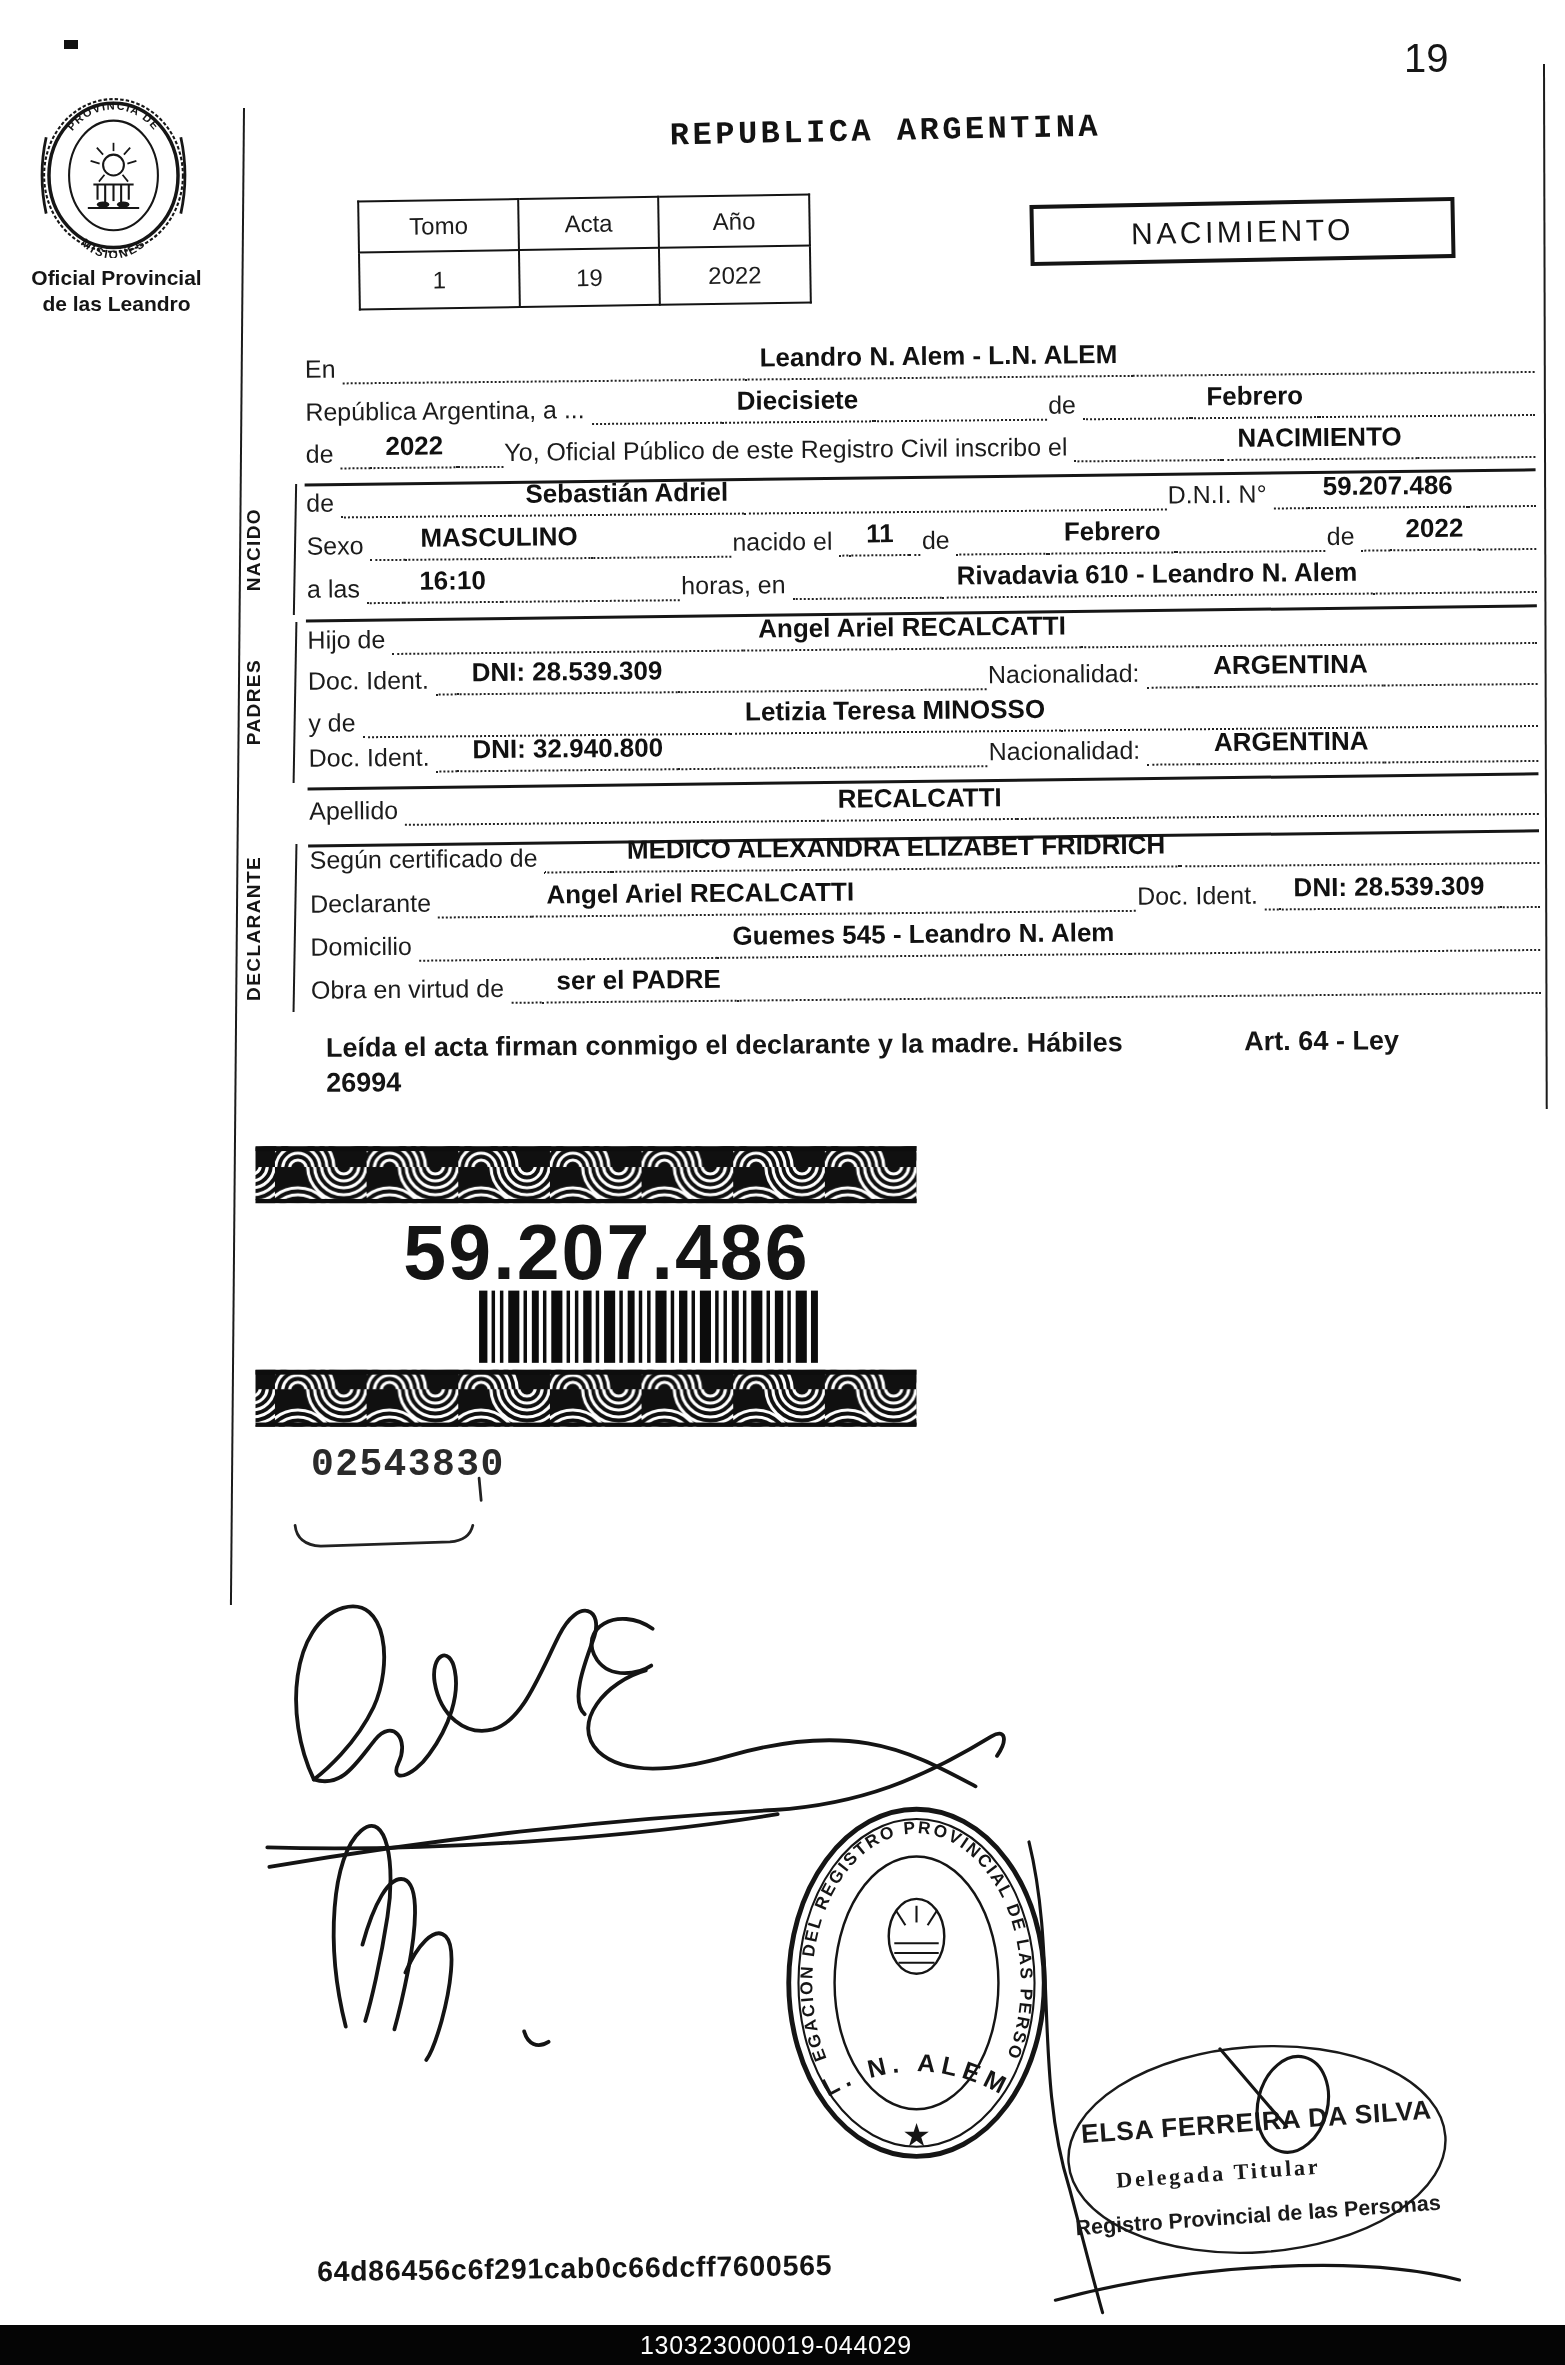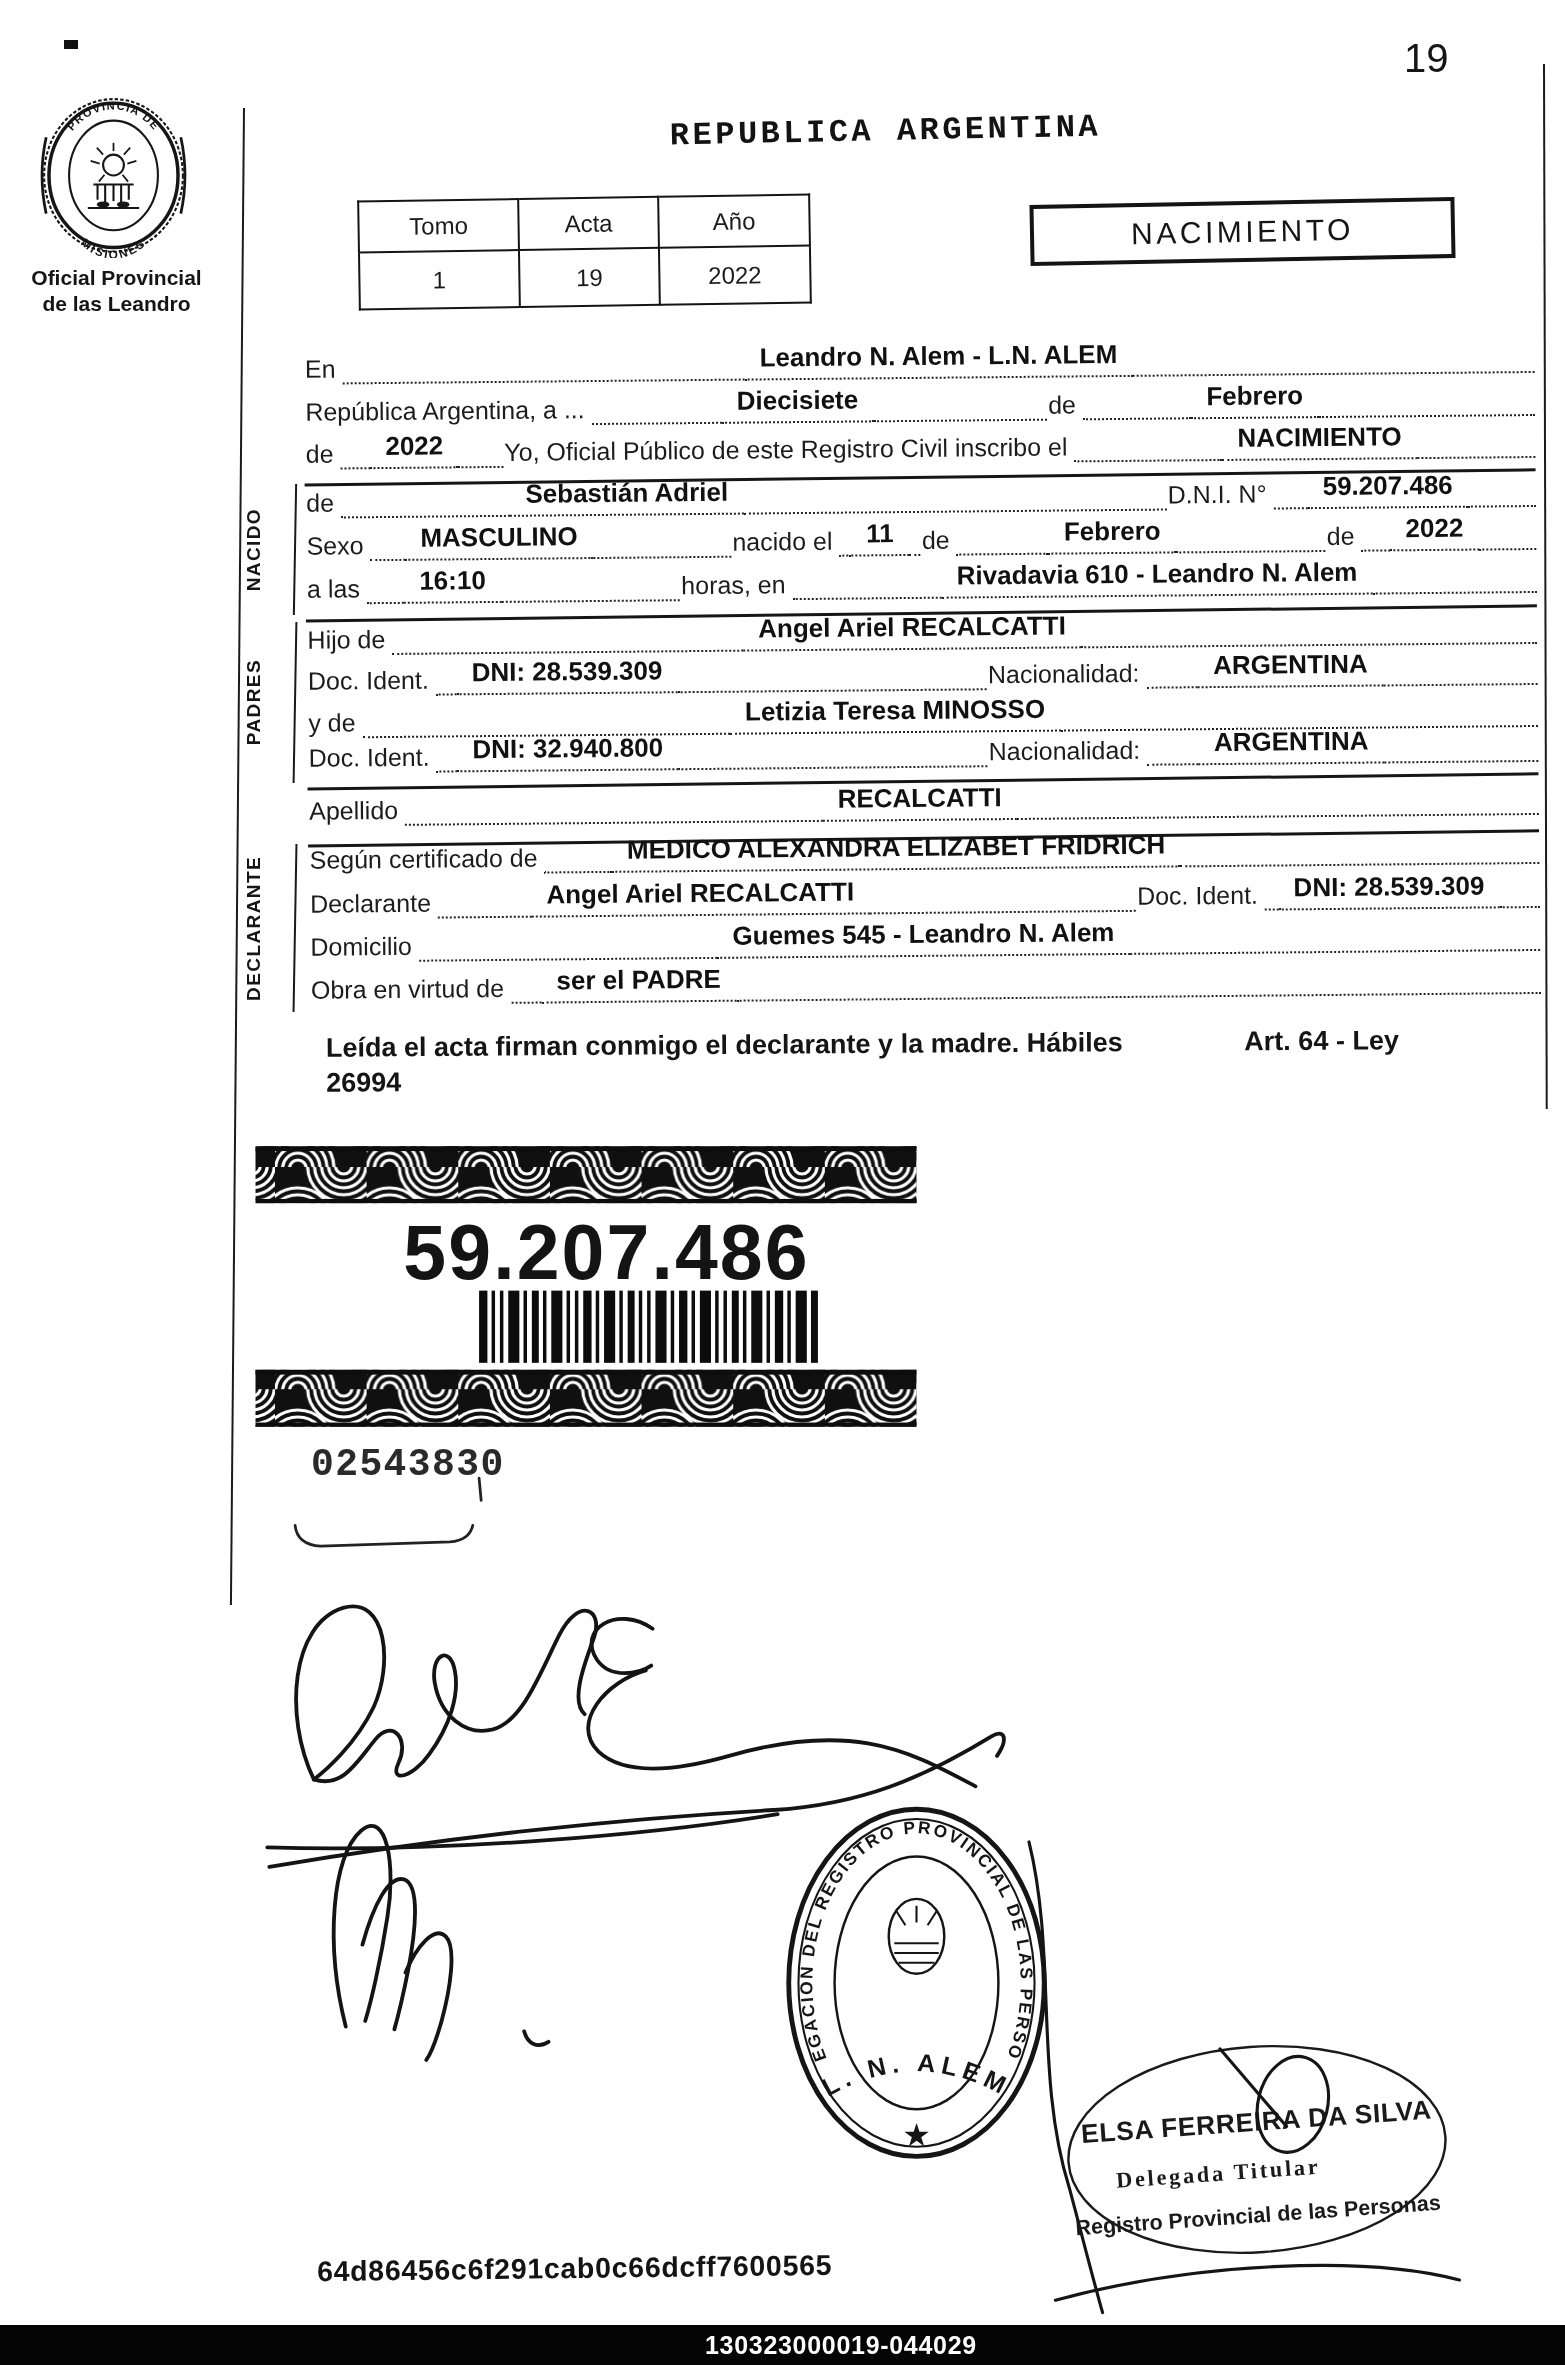--- a/index.html
+++ b/index.html
@@ -51,21 +51,21 @@
   .closing .l1{display:flex;justify-content:space-between;}
   
   .big-dni{position:absolute;left:381px;top:1208px;width:451px;text-align:center;
     font-weight:700;font-size:77px;letter-spacing:2.1px;color:#141414;white-space:nowrap;}
   .sticker-num{position:absolute;left:311px;top:1443px;font-family:"Liberation Mono",monospace;
     font-weight:700;font-size:38px;letter-spacing:1.4px;color:#2a2a2a;}
   .doc-hash{position:absolute;left:317px;top:2252px;font-weight:700;font-size:28.5px;
     letter-spacing:0.7px;color:#141414;transform:rotate(-.7deg);white-space:nowrap;}
   .footer-bar{position:absolute;left:0;top:2325px;width:1565px;height:40px;background:#050505;
     display:flex;align-items:center;}
-  .footer-code{position:absolute;left:705px;color:#fdfdfd;font-size:25px;letter-spacing:0.7px;font-weight:bold;}
+  .footer-code{position:absolute;left:640px;color:#fdfdfd;font-size:25px;letter-spacing:0.7px;}
   .overlay{position:absolute;left:0;top:0;width:1565px;height:2366px;pointer-events:none;}
 </style>
 </head>
 <body>
 
 <div class="page">
 
   <div class="corner-mark"></div>
 
   <div class="logo-wrap">

